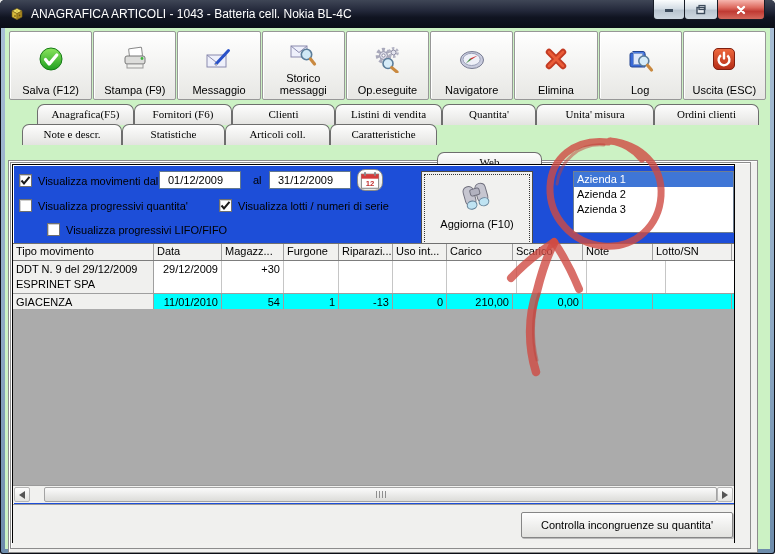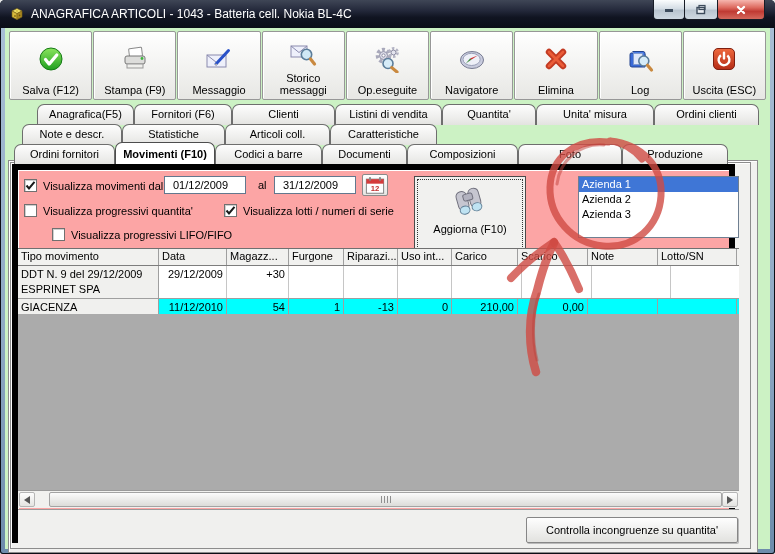--- a/index.html
+++ b/index.html
@@ -23,48 +23,48 @@
   .client{position:absolute;left:5px;right:5px;top:28px;bottom:5px;background:#ccf2c4;}
   
   .toolbar{position:absolute;left:4px;top:3px;width:757px;height:71px;display:flex;gap:1px;}
   .tbtn{flex:1;height:69px;box-sizing:border-box;border:1px solid #979797;border-radius:2px;
     background:linear-gradient(180deg,#ffffff 0%,#f2f2f0 55%,#e7e7e4 100%);
     box-shadow:inset 1px 1px 0 #fff;display:flex;flex-direction:column;align-items:center;
     justify-content:flex-end;padding:2px 1px 3px;font:11px "Liberation Sans",sans-serif;cursor:default;}
   .tbtn .ticon{flex:1;display:flex;align-items:center;justify-content:center;}
   .tbtn .tlabel{line-height:12px;text-align:center;white-space:pre-line;}
   
-  .tabrow{position:absolute;height:15px;white-space:nowrap;display:flex;}
+  .tabrow{position:absolute;height:15px;white-space:nowrap;display:flex;font-family:Liberation Serif, serif;}
   .tab{box-sizing:border-box;height:21px;line-height:19px;text-align:center;
     border:1px solid #6e6e6e;border-bottom:none;border-radius:7px 7px 0 0;
     background:linear-gradient(180deg,#fdfdfd 0%,#ececea 70%,#e3e3e0 100%);
     overflow:hidden;cursor:default;}
   .tab.active{background:#fff;font-weight:bold;height:24px;margin-top:-2px;line-height:22px;
     border-color:#4d4d4d;position:relative;z-index:40;}
   #tr1{left:32px;top:76px;z-index:3}
   #tr2{left:17px;top:96px;z-index:4}
   #tr3{left:9px;top:116px;z-index:5}
   
   .frame{position:absolute;background:#f1f1ef;border:1px solid #8c8c8c;box-shadow:inset 1px 1px 0 #fff;}
   .f2{left:3px;top:132px;width:748px;height:391px;z-index:1;}
   .f1{left:5px;top:134px;width:739px;height:385px;z-index:2;}
   
   .panel{position:absolute;left:7px;top:136px;width:723px;height:379px;box-sizing:border-box;
-    background:#fca5a5;border:6px solid #000000;box-shadow:inset 1px 1px 0 #fff;z-index:6;}
+    background:#1d4ed8;border:1px solid #000000;box-shadow:inset 1px 1px 0 #fff;z-index:6;}
   .cbrow{position:absolute;display:flex;align-items:center;gap:6px;}
   .cb{width:13px;height:13px;box-sizing:border-box;background:#fff;border:1px solid #707070;
     box-shadow:inset 1px 1px 0 #cfcfcf;display:flex;align-items:center;justify-content:center;}
   .cb svg{display:none}
   .cb.checked svg{display:block}
   .datefield{position:absolute;box-sizing:border-box;width:82px;height:18px;border:1px solid #62788e;
     background:#fff;font:11px "Liberation Sans",sans-serif;padding:1px 8px;}
   .allabel{position:absolute;}
-  .calbtn{position:absolute;width:26px;height:22px;border:1px solid #8a8a8a;border-radius:2px;
+  .calbtn{position:absolute;width:26px;height:22px;border:1px solid #8a8a8a;border-radius:8px;
     background:linear-gradient(180deg,#fff,#e6e6e3);display:flex;align-items:center;justify-content:center;padding:0;}
-  .aggiorna{position:absolute;left:396px;top:6px;width:112px;height:76px;box-sizing:border-box;
+  .aggiorna{position:absolute;left:408px;top:6px;width:112px;height:76px;box-sizing:border-box;
     border:1px solid #4a4a4a;background:#f1f1ef;outline:1px dotted #333;outline-offset:-4px;
     display:flex;flex-direction:column;align-items:center;justify-content:flex-end;
     font:11px "Liberation Sans",sans-serif;padding-bottom:16px;}
   .aggiorna .bic{flex:1;display:flex;align-items:center;justify-content:center}
   .listbox{position:absolute;left:560px;top:6px;width:161px;height:62px;box-sizing:border-box;
     background:#fff;border:1px solid #6f7f91;overflow:hidden;}
   .lbitem{height:15px;line-height:15px;padding:0 3px;}
   .lbitem.selected{background:#3f76d6;color:#fff;}
   
   .grid{position:absolute;left:0;top:78px;width:721px;}
@@ -262,29 +262,20 @@
           <div class="tab" style="width: 94px;">Quantita'</div>
           <div class="tab" style="width: 118px;">Unita' misura</div>
           <div class="tab" style="width: 105px;">Ordini clienti</div>
         </div>
     <div class="tabrow" id="tr2">
           <div class="tab" style="width: 100px;">Note e descr.</div>
           <div class="tab" style="width: 103px;">Statistiche</div>
           <div class="tab" style="width: 105px;">Articoli coll.</div>
           <div class="tab" style="width: 107px;">Caratteristiche</div>
           <div class="tab" style="width: 105px; margin-top: 28px;">Web</div>
-        </div>
-    <div class="tabrow" id="tr3">
-          <div class="tab" style="width: 101px;">Ordini fornitori</div>
-          <div class="tab active" style="width: 100px;">Movimenti (F10)</div>
-          <div class="tab" style="width: 107px;">Codici a barre</div>
-          <div class="tab" style="width: 85px;">Documenti</div>
-          <div class="tab" style="width: 111px;">Composizioni</div>
-          <div class="tab" style="width: 104px;">Foto</div>
-          <div class="tab" style="width: 106px;">Produzione</div>
         </div>
 
     <div class="frame f2"></div>
     <div class="frame f1"></div>
 
     <div class="panel">
 
       <label class="cbrow" style="left:6px;top:9px;">
         <span class="cb checked">
           <svg width="11" height="11" viewBox="0 0 11 11">
@@ -369,21 +360,21 @@
                 <div class="gc num" style="width: 62px;">+30</div>
                 <div class="gc num" style="width: 55px;"></div>
                 <div class="gc num" style="width: 54px;"></div>
                 <div class="gc num" style="width: 54px;"></div>
                 <div class="gc num" style="width: 70px;"></div>
                 <div class="gc" style="width: 70px;"></div>
                 <div class="gc" style="width: 79px;"></div>
               </div>
               <div class="grow hl">
                 <div class="gc c0" style="width: 141px;">GIACENZA</div>
-                <div class="gc num" style="width: 68px;">11/12/2010</div>
+                <div class="gc num" style="width: 68px;">11/01/2010</div>
                 <div class="gc num" style="width: 62px;">54</div>
                 <div class="gc num" style="width: 55px;">1</div>
                 <div class="gc num" style="width: 54px;">-13</div>
                 <div class="gc num" style="width: 54px;">0</div>
                 <div class="gc num" style="width: 66px;">210,00</div>
                 <div class="gc num" style="width: 70px;">0,00</div>
                 <div class="gc" style="width: 70px;"></div>
                 <div class="gc" style="width: 79px;"></div>
               </div>
             </div>

